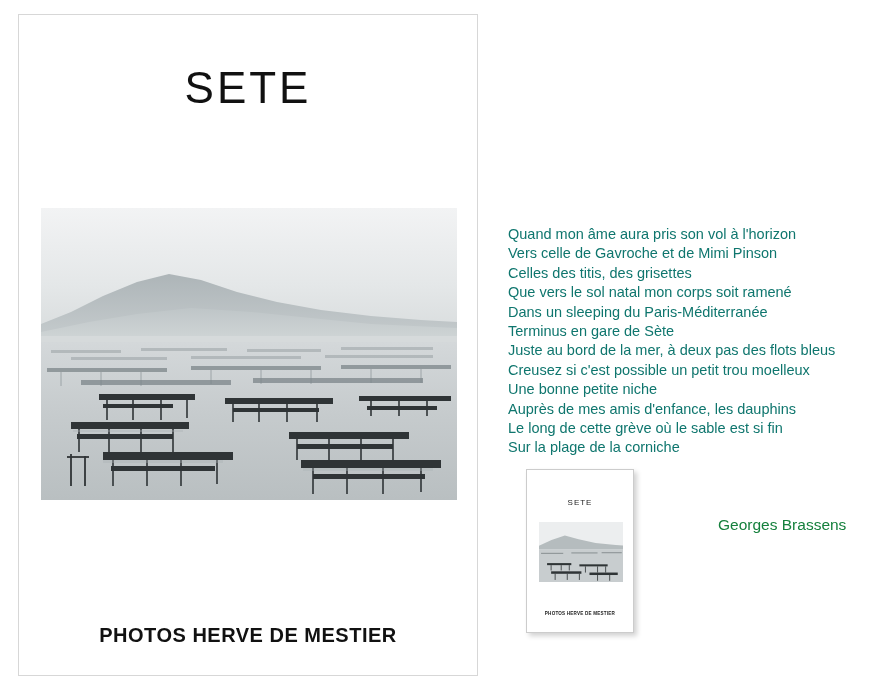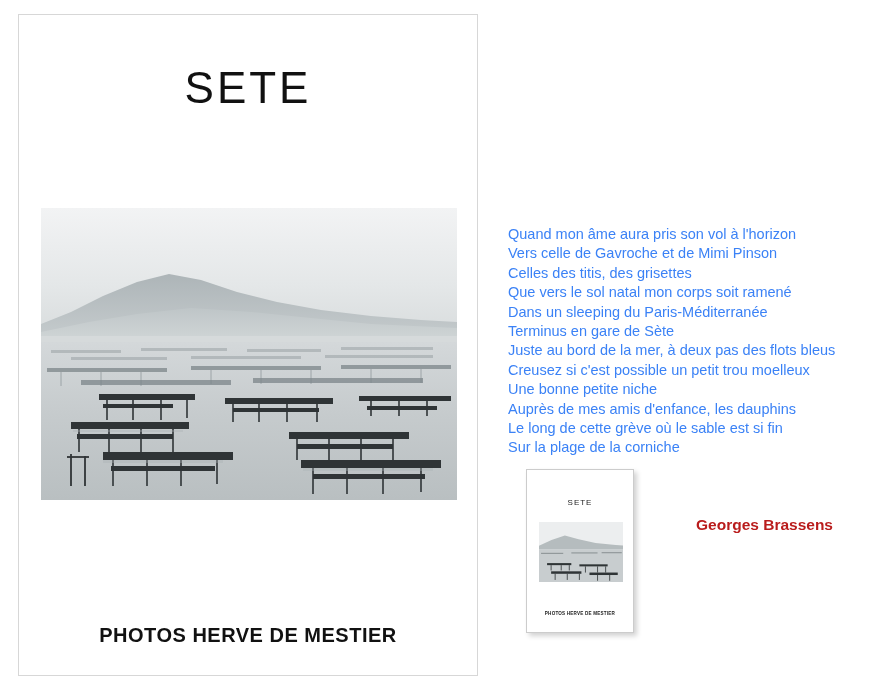--- a/index.html
+++ b/index.html
@@ -64,21 +64,21 @@
   .photo-svg { display: block; width: 100%; height: 100%; }
 
   
   .poem {
     position: absolute;
     left: 508px;
     top: 225px;
     width: 360px;
     font-size: 14.5px;
     line-height: 19.4px;
-    color: #3b82f6;
+    color: #0f766e;
     white-space: pre-line;
   }
 
   
   .thumb {
     position: absolute;
     left: 526px;
     top: 469px;
     width: 108px;
     height: 164px;
@@ -114,25 +114,25 @@
     text-align: center;
     font-size: 4.6px;
     font-weight: bold;
     letter-spacing: 0.2px;
     color: #222;
   }
 
   
   .author {
     position: absolute;
-    left: 696px;
+    left: 718px;
     top: 516px;
     font-size: 15.5px;
-    font-weight: bold;
-    color: #b91c1c;
+    font-weight: normal;
+    color: #15803d;
   }
 </style>
 </head>
 <body>
 
 <div class="cover">
 
   <div class="cover-title">SETE</div>
 
   <div class="cover-photo">

